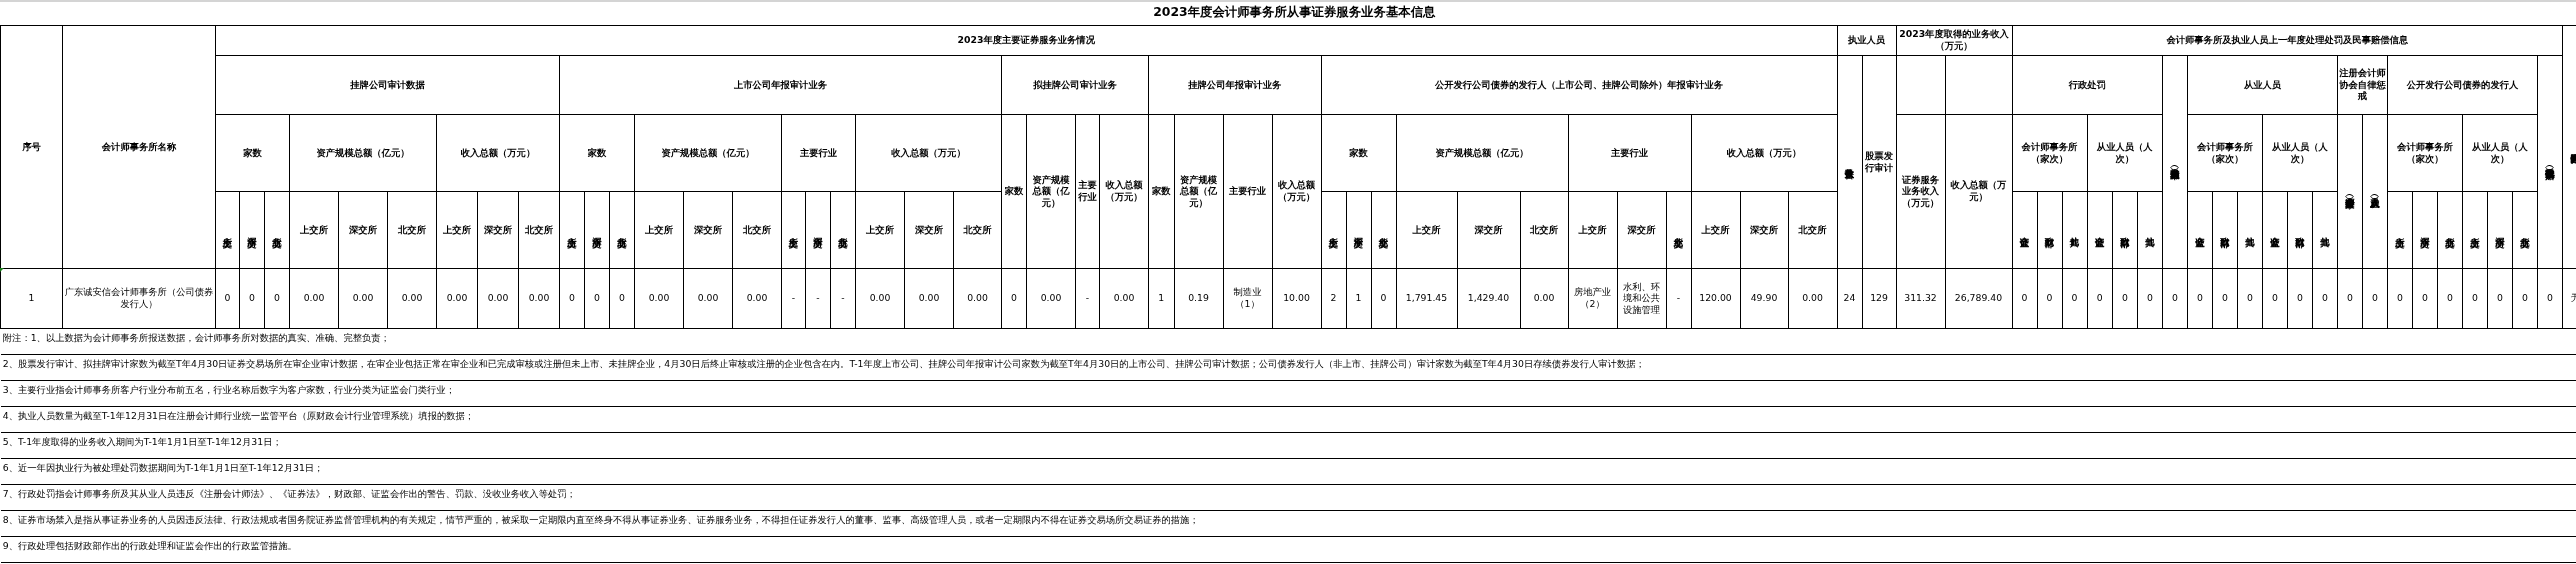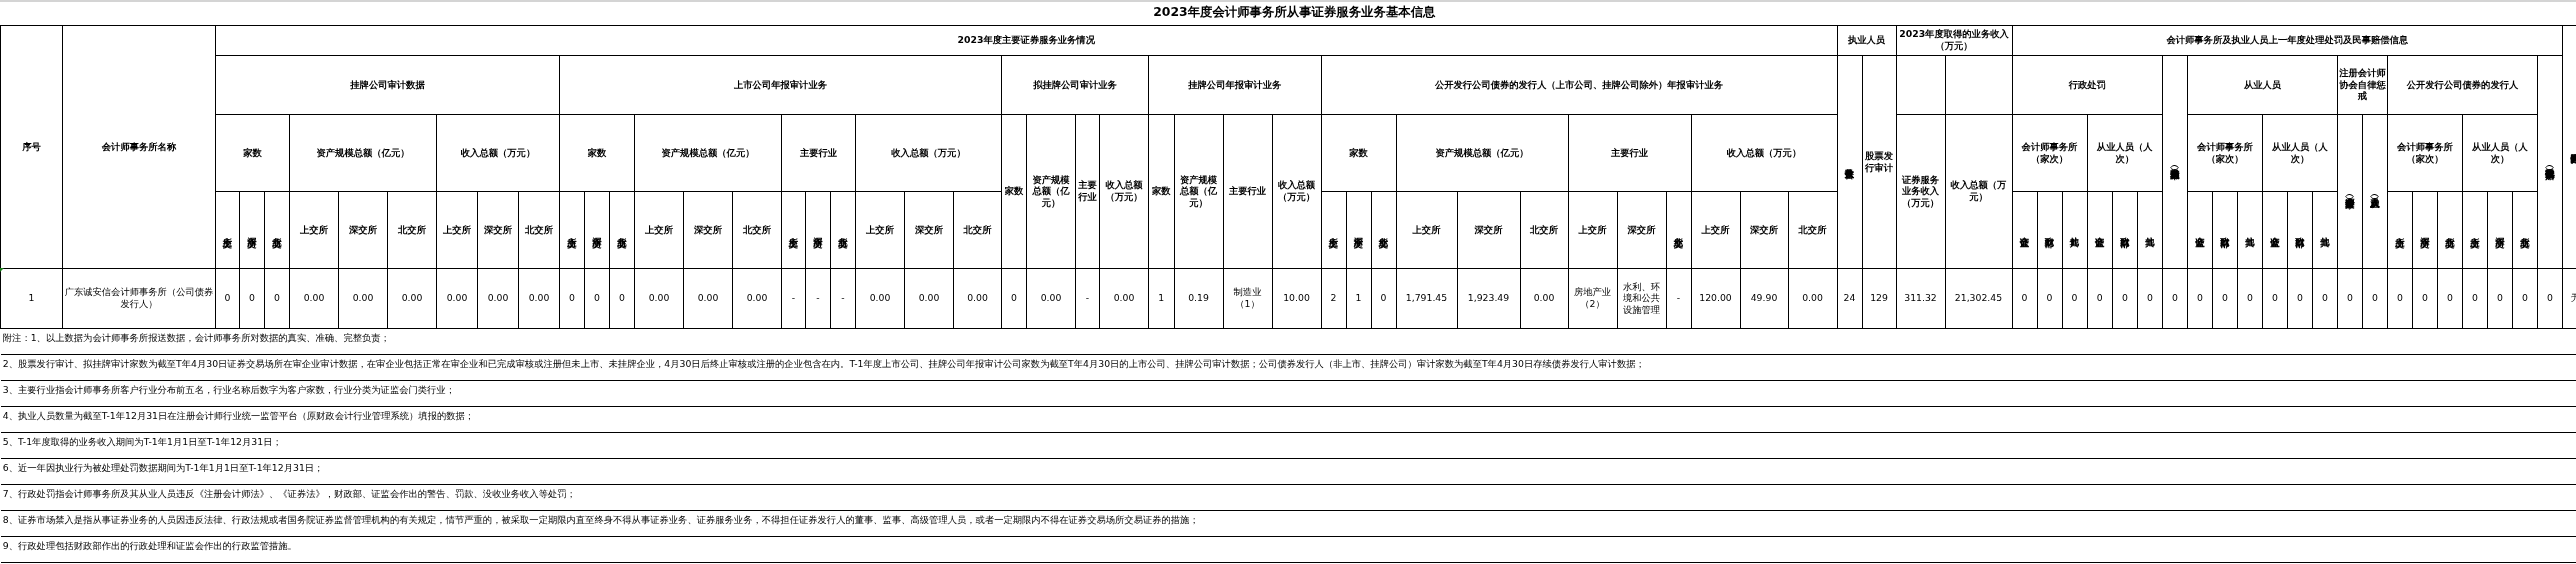--- a/index.html
+++ b/index.html
@@ -245,32 +245,32 @@
     <td>-</td>
     <td>0.00</td>
     <td>1</td>
     <td>0.19</td>
     <td>制造业（1）</td>
     <td>10.00</td>
     <td>2</td>
     <td>1</td>
     <td>0</td>
     <td>1,791.45</td>
-    <td>1,923.49</td>
+    <td>1,429.40</td>
     <td>0.00</td>
     <td>房地产业（2）</td>
     <td>水利、环境和公共设施管理</td>
     <td>-</td>
     <td>120.00</td>
     <td>49.90</td>
     <td>0.00</td>
     <td>24</td>
     <td>129</td>
     <td>311.32</td>
-    <td>21,302.45</td>
+    <td>26,789.40</td>
     <td>0</td>
     <td>0</td>
     <td>0</td>
     <td>0</td>
     <td>0</td>
     <td>0</td>
     <td>0</td>
     <td>0</td>
     <td>0</td>
     <td>0</td>

